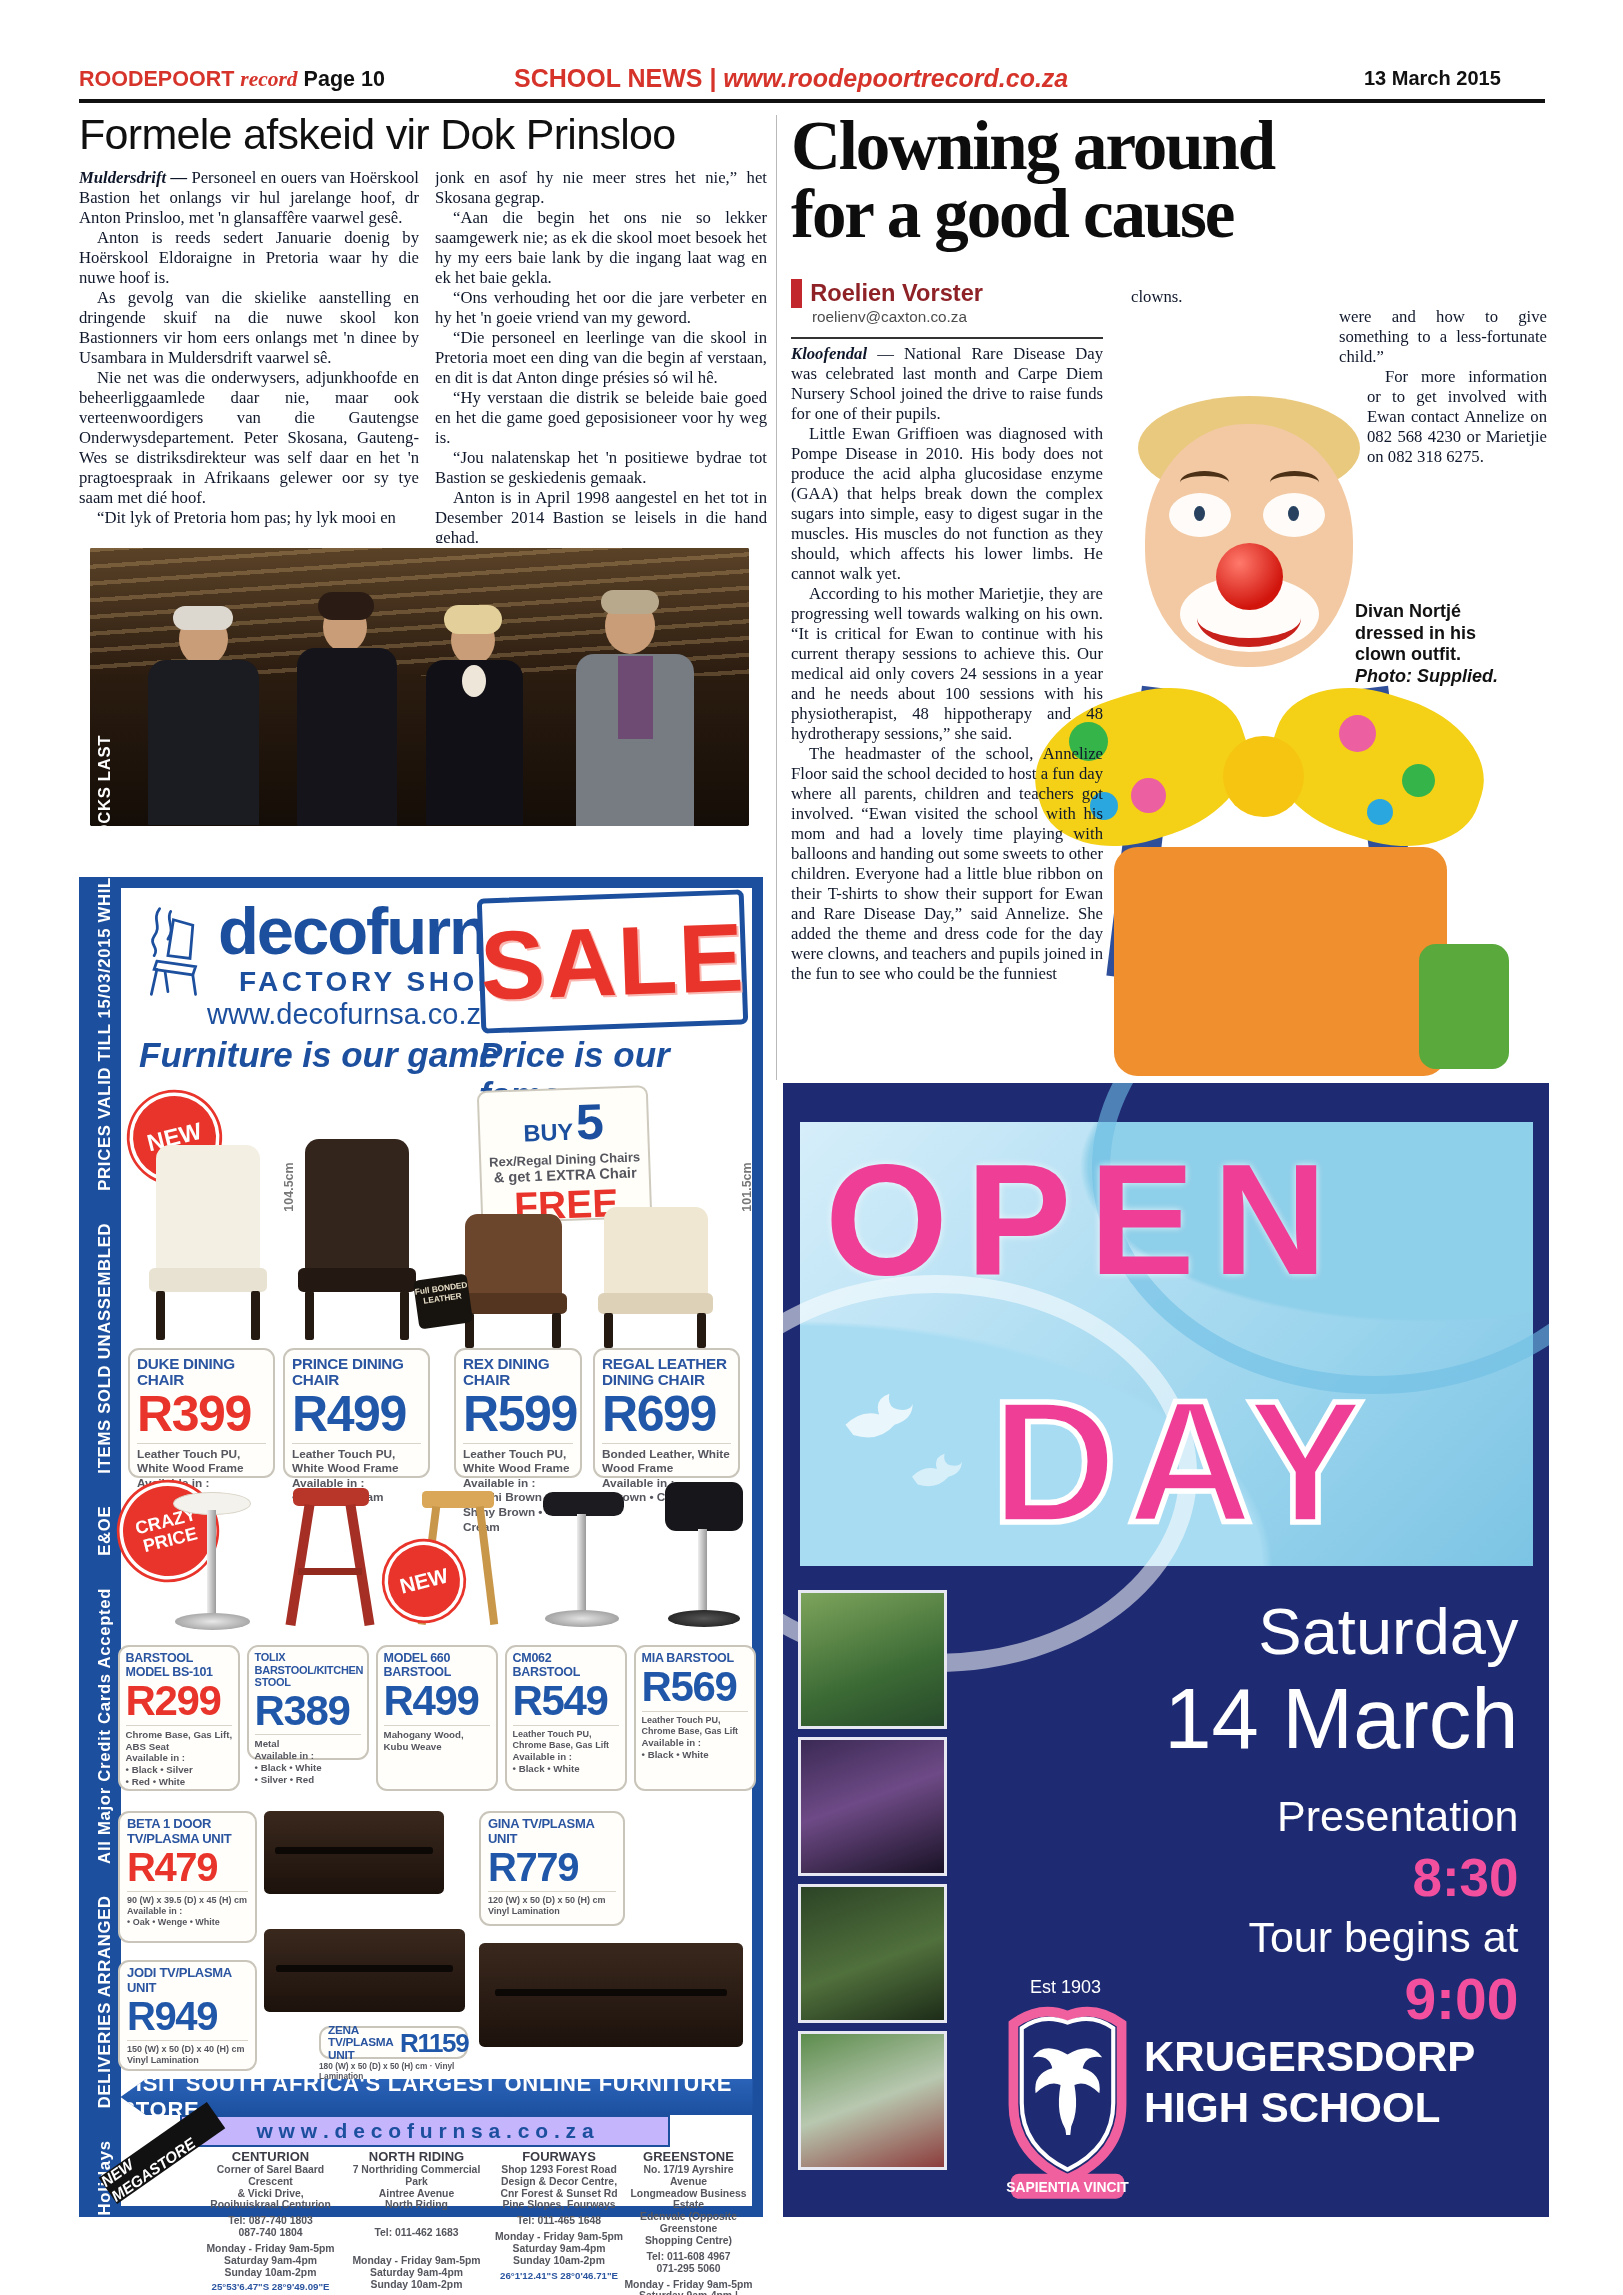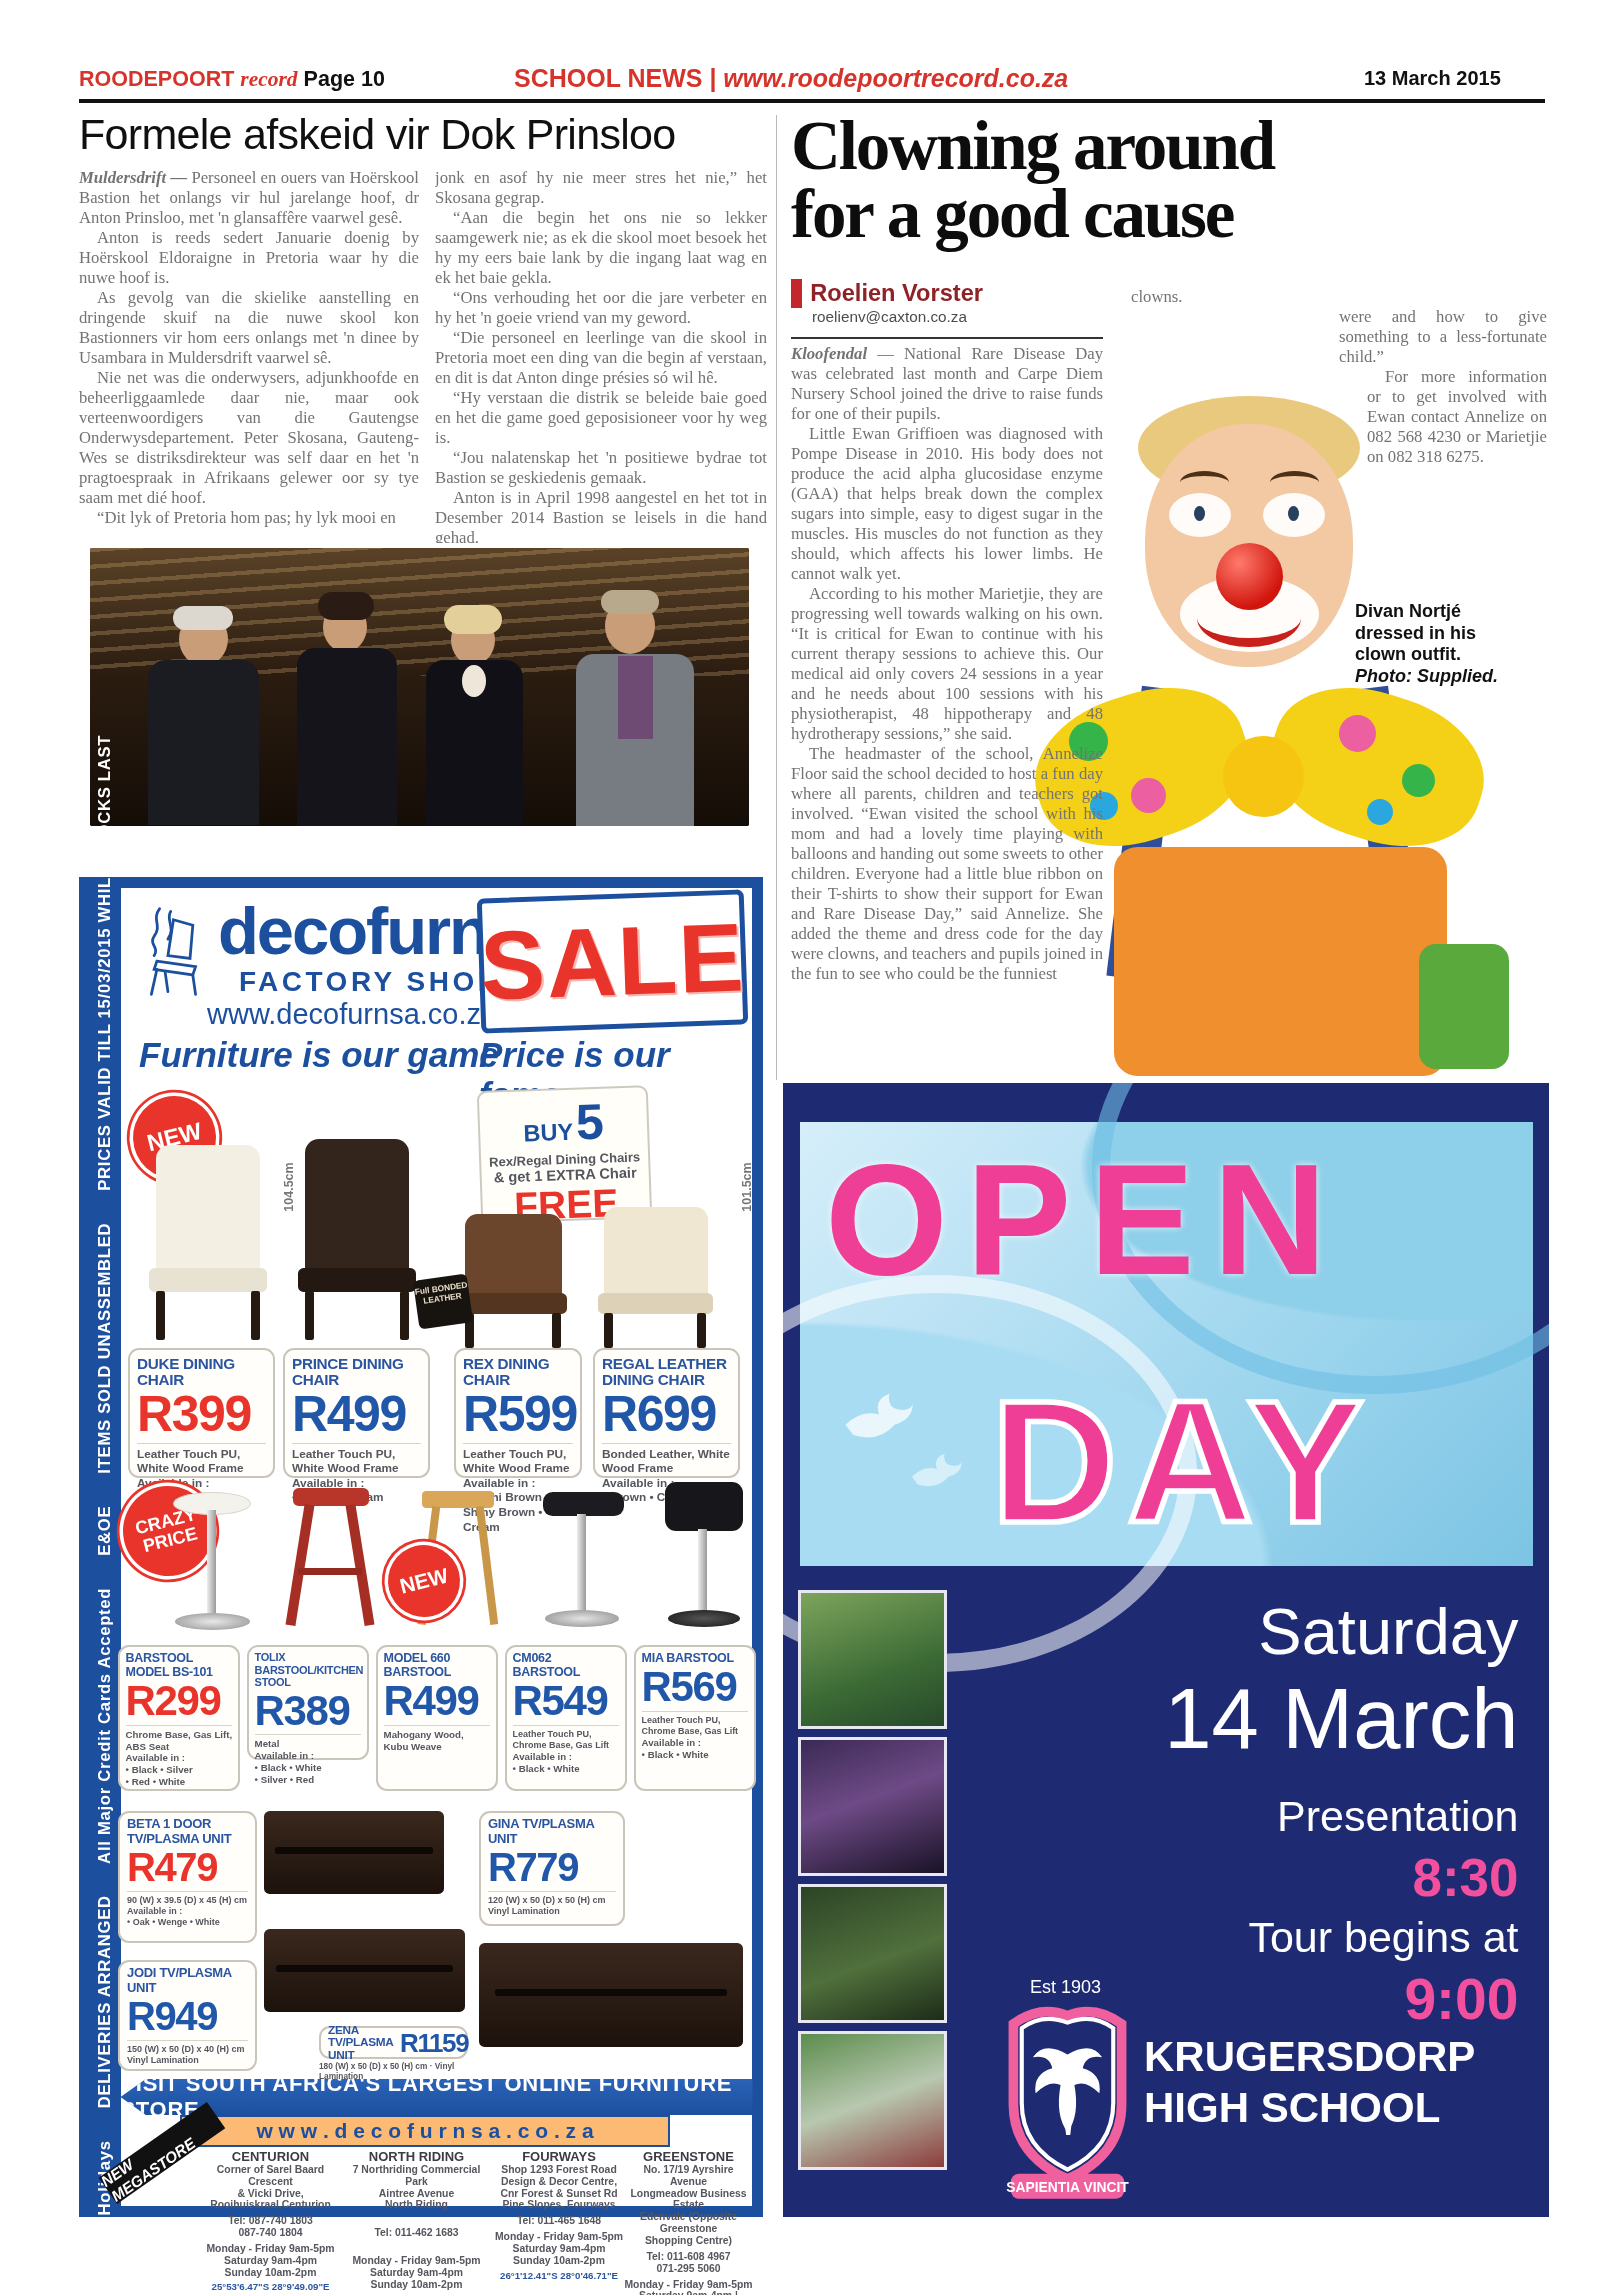--- a/index.html
+++ b/index.html
@@ -6,21 +6,21 @@
   .page{position:relative;width:1624px;height:2295px;background:#fff;font-family:"Liberation Sans",sans-serif;overflow:hidden}
   .abs{position:absolute}
   .serif{font-family:"Liberation Serif",serif}
   
   .hdr{font-weight:bold;font-size:21.5px;color:#111;white-space:nowrap}
   .red{color:#d6332b}
   .hrule{position:absolute;left:79px;width:1466px;height:3.5px;background:#111}
   
   .headline-l{font-size:43px;color:#101010;letter-spacing:-0.7px}
   .headline-r{font-family:"Liberation Serif",serif;font-weight:bold;font-size:69px;line-height:68px;letter-spacing:-2.1px;color:#0d0d0d}
-  .bp{font-family:"Liberation Serif",serif;font-size:16.7px;line-height:20px;text-align:justify;text-indent:18px;margin:0;color:#737373}
+  .bp{font-family:"Liberation Serif",serif;font-size:16.7px;line-height:20px;text-align:justify;text-indent:18px;margin:0;color:#0f172a}
   .bp.first{text-indent:0}
   .lead{font-weight:bold;font-style:italic}
   .cap{font-weight:bold;font-size:18px;line-height:21.5px;color:#111}
   .cap i{font-style:italic}
   .vrule{position:absolute;width:1.4px;background:#b9b9b9}
   .byline-bar{display:inline-block;width:11px;height:29px;background:#c1272d;vertical-align:middle;margin-right:8.3px}
   .byline-name{font-size:23.6px;font-weight:bold;color:#8e2227;vertical-align:middle}
   .byline-mail{font-size:15.3px;color:#4c4c4c;margin-left:21px}
   
   .lapa{background:linear-gradient(#5a4227,#2b1c10 46%,#140d07);border-radius:1.4px;overflow:hidden}
@@ -344,21 +344,21 @@
       <span class="card-t" style="font-size:11.8px;line-height:12.5px">ZENA TV/PLASMA UNIT</span>
       <span class="card-p" style="font-size:26px;line-height:28px">R1159</span>
     </div>
     <div class="abs" style="left:229px;top:1173px;width:149px;font-size:8.3px;font-weight:bold;color:#55565e">
       <span>180 (W) x 50 (D) x 50 (H) cm</span> · <span>Vinyl Lamination</span>
     </div>
 
     <div class="abs" style="left:30.5px;top:1191px;width:632px;height:36px;background:linear-gradient(#2a63b8,#1c4f9e);clip-path:polygon(0 50%,4% 0,100% 0,100% 100%,4% 100%);display:flex;align-items:center;justify-content:center">
       <span style="color:#fff;font-weight:bold;font-size:22px;letter-spacing:0.7px">VISIT SOUTH AFRICA'S LARGEST ONLINE FURNITURE STORE</span>
     </div>
-    <div class="abs" style="left:90px;top:1227px;width:486px;height:28px;background:#fdba74;border:2.1px solid #1c4f9e;display:flex;align-items:center;justify-content:center">
+    <div class="abs" style="left:90px;top:1227px;width:486px;height:28px;background:#c4b5fd;border:2.1px solid #1c4f9e;display:flex;align-items:center;justify-content:center">
       <span class="dblue" style="font-weight:bold;font-size:21px">w w w . d e c o f u r n s a . c o . z a</span>
     </div>
     <div class="abs" style="left:5.6px;top:1249px;width:132px;height:32px;background:#111;color:#fff;font-weight:bold;font-style:italic;font-size:15.3px;display:flex;align-items:center;justify-content:center;transform:rotate(-35deg)">NEW MEGASTORE</div>
 
     <div class="abs" style="left:111px;top:1261px;width:139px;text-align:center">
       <div class="store-t">CENTURION</div>
       <div class="store-l">Corner of Sarel Baard Crescent</div>
       <div class="store-l">&amp; Vicki Drive,</div>
       <div class="store-l">Rooihuiskraal,Centurion</div>
       <div class="store-l" style="margin-top:4.2px">Tel: 087-740 1803</div>

